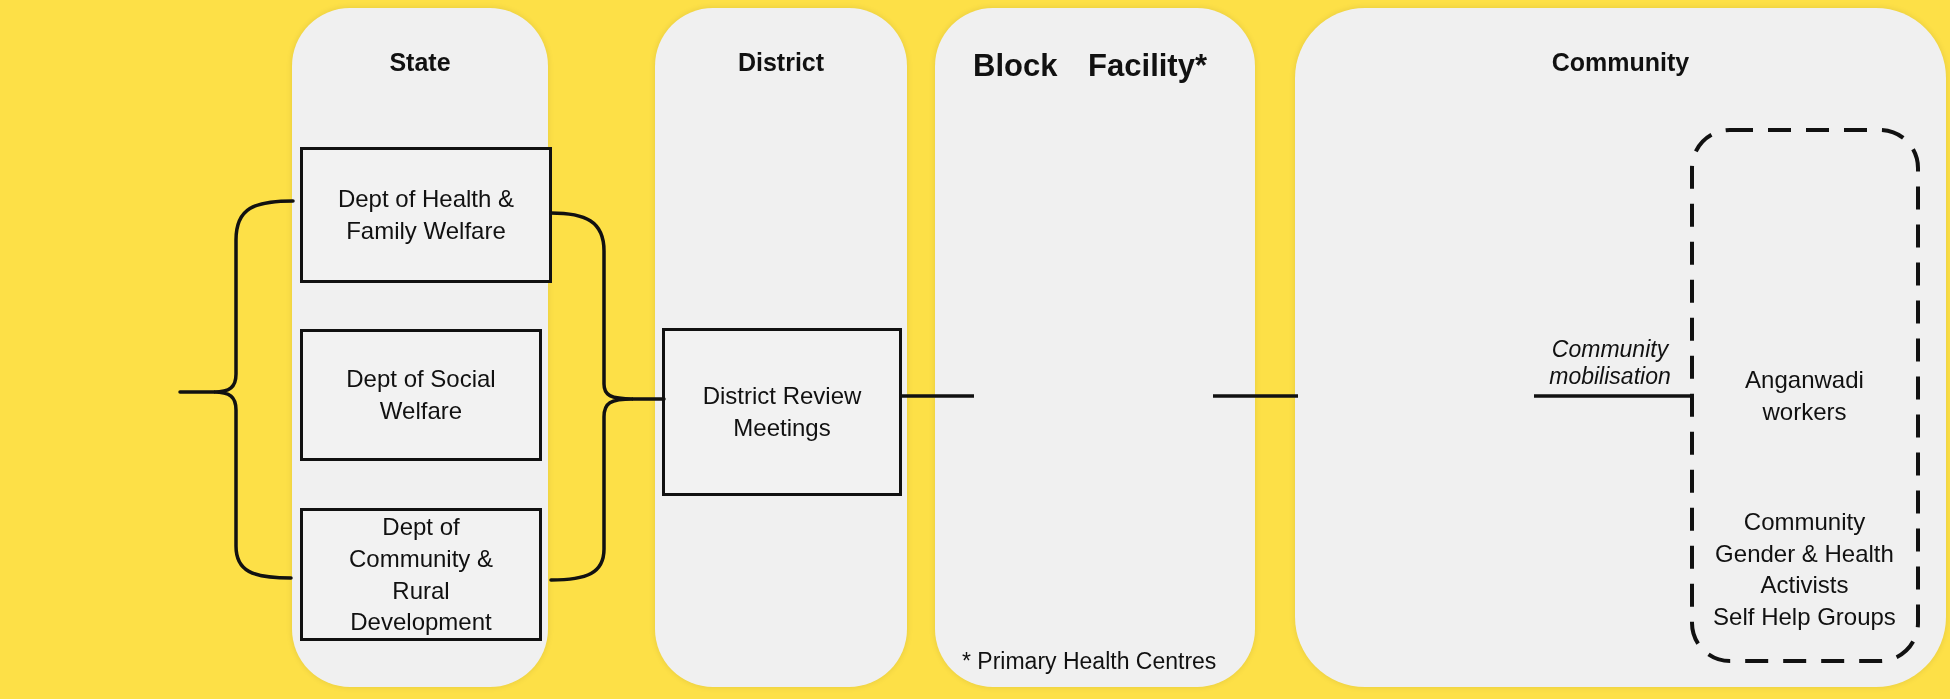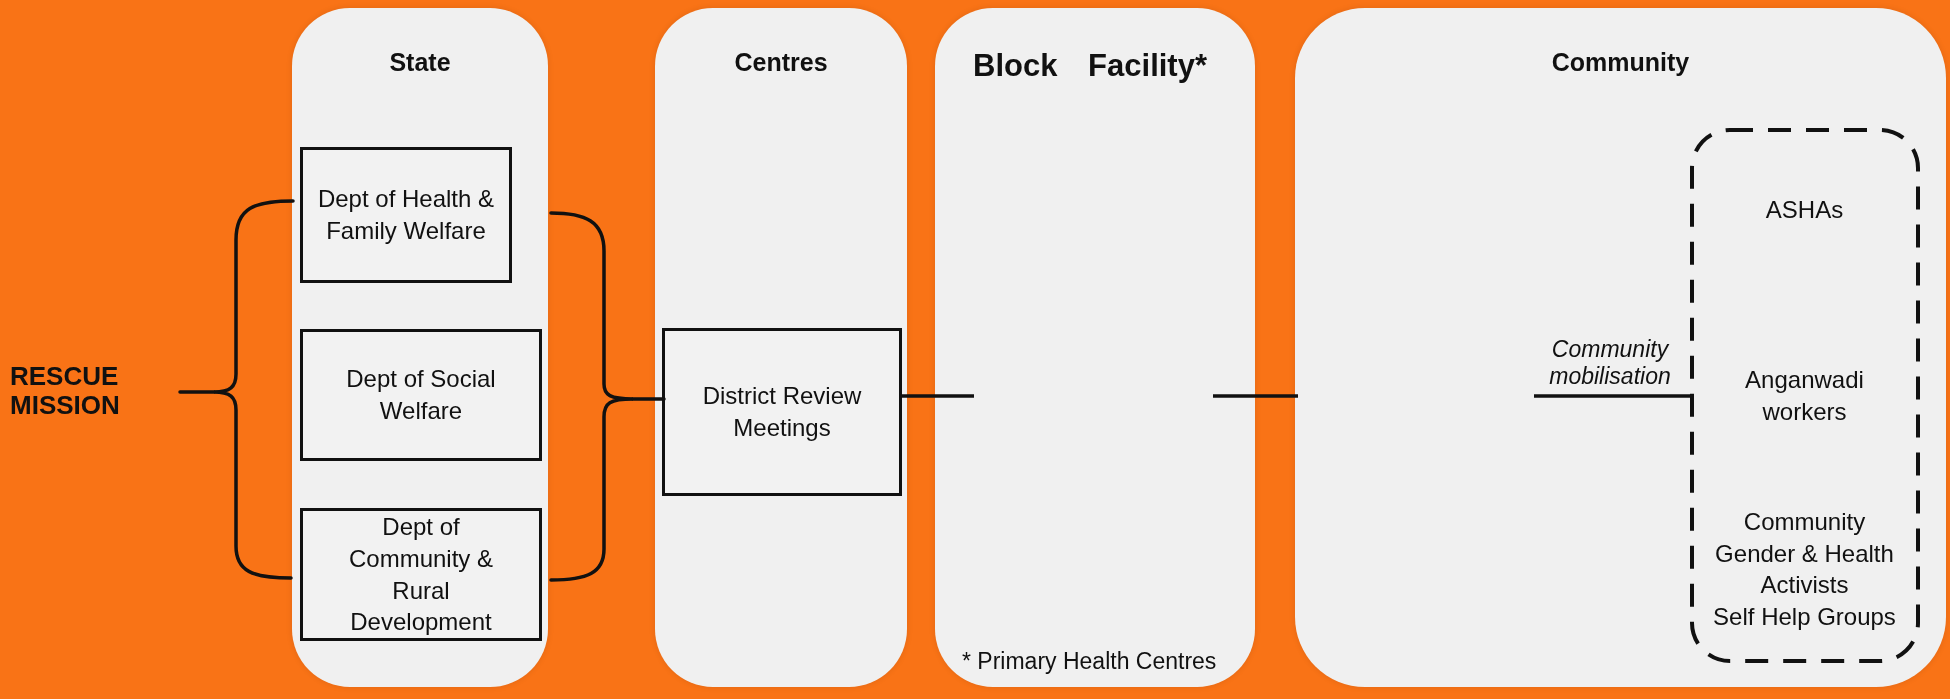--- a/index.html
+++ b/index.html
@@ -1,36 +1,36 @@
 <!DOCTYPE html>
 <html><head>
 <meta charset="utf-8">
 <style>
   html,body{margin:0;padding:0;background:#ffffff;}
   .canvas{
-    position:relative;width:1950px;height:699px;background:#f97316;
+    position:relative;width:1950px;height:699px;background:#fde047;
     font-family:"Liberation Sans",sans-serif;color:#111111;overflow:hidden;
   }
   
   .col{position:absolute;top:8px;height:679px;background:#f0f0f0;border-radius:58px;
        box-shadow:0 0 6px rgba(0,0,0,0.10);}
   .col-state{left:292px;width:256px;}
   .col-district{left:655px;width:252px;}
   .col-block{left:935px;width:320px;}
   .col-community{left:1295px;width:651px;border-radius:70px;}
   .col-header{position:absolute;top:40px;left:0;width:100%;text-align:center;
               font-weight:bold;font-size:25px;}
   .col-header-row{position:absolute;top:40px;left:0;width:100%;box-sizing:border-box;
               display:flex;justify-content:space-between;padding:0 48px 0 38px;
               font-weight:bold;font-size:31px;}
   
   .node{position:absolute;background:#f2f2f2;border:3px solid #111111;box-sizing:border-box;
         display:flex;align-items:center;justify-content:center;text-align:center;
         font-size:24px;line-height:1.32;white-space:pre-line;}
-  .node-state-1{left:300px;top:147px;width:212px;height:136px;}
+  .node-state-1{left:300px;top:147px;width:252px;height:136px;}
   .node-state-2{left:300px;top:329px;width:242px;height:132px;}
   .node-state-3{left:300px;top:508px;width:242px;height:133px;}
   .node-district{left:662px;top:328px;width:240px;height:168px;}
   .node-sector{left:972px;top:328px;width:241px;height:135px;}
   .node-community{left:1296px;top:330px;width:238px;height:132px;}
   
   .rescue{position:absolute;left:10px;top:362px;width:130px;font-weight:bold;
           font-size:26px;line-height:1.12;white-space:pre-line;}
   .edge-label{position:absolute;left:1540px;top:336px;width:140px;text-align:center;
           font-style:italic;font-size:23px;line-height:1.18;white-space:pre-line;}
@@ -45,21 +45,21 @@
 </style>
 </head>
 <body>
 
 <div class="canvas">
 
   <div class="col col-state">
     <div class="col-header">State</div>
   </div>
   <div class="col col-district">
-    <div class="col-header">Centres</div>
+    <div class="col-header">District</div>
   </div>
   <div class="col col-block">
     <div class="col-header-row">
       <span>Block</span>
       <span>Facility*</span>
     </div>
   </div>
   <div class="col col-community">
     <div class="col-header">Community</div>
   </div>
@@ -86,27 +86,24 @@
              C 610 399 604 403 604 417 L 604 549 C 604 573 587 580 551 580" fill="none" stroke="#111111" stroke-width="3.5" stroke-linecap="round"></path>
     <path d="M 633 399 L 664 399" fill="none" stroke="#111111" stroke-width="3.5" stroke-linecap="round"></path>
 
     <path d="M 902 396 L 974 396" fill="none" stroke="#111111" stroke-width="3.5"></path>
     <path d="M 1213 396 L 1298 396" fill="none" stroke="#111111" stroke-width="3.5"></path>
     <path d="M 1534 396 L 1692 396" fill="none" stroke="#111111" stroke-width="3.5"></path>
 
     <rect x="1692" y="130" width="226" height="531" rx="38" fill="none" stroke="#111111" stroke-width="4" stroke-dasharray="23 15"></rect>
   </svg>
 
-  <div class="rescue">RESCUE
-MISSION</div>
 
   <div class="edge-label">Community
 mobilisation</div>
 
-  <div class="dashed-item dashed-item-ashas">ASHAs</div>
   <div class="dashed-item dashed-item-anganwadi">Anganwadi
 workers</div>
   <div class="dashed-item dashed-item-activists">Community
 Gender &amp; Health
 Activists
 Self Help Groups</div>
 
   <div class="footnote">* Primary Health Centres</div>
 
 </div>

